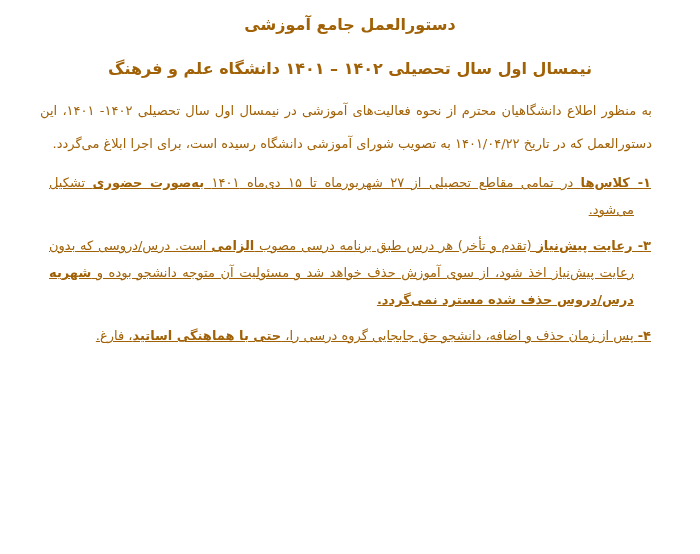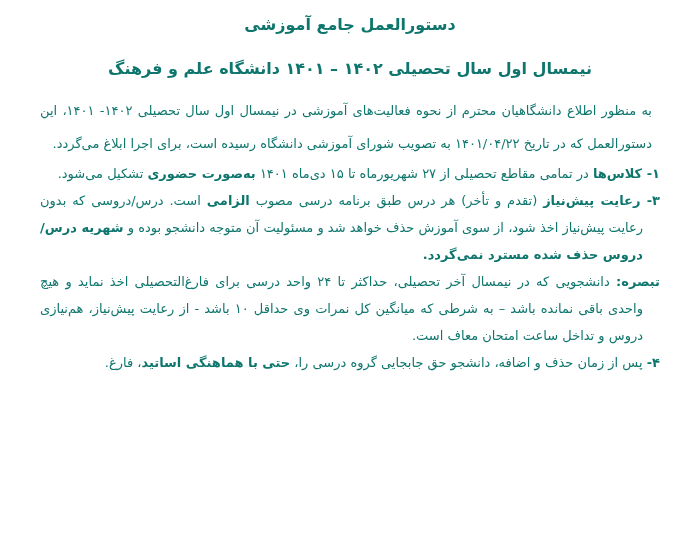--- a/index.html
+++ b/index.html
@@ -9,21 +9,21 @@
     background: #ffffff;
     overflow: hidden;
     font-family: "DejaVu Sans", sans-serif;
   }
   .page {
     direction: rtl;
     box-sizing: border-box;
     width: 700px;
     height: 554px;
     padding: 6px 40px 0 40px;
-    color: #0f766e;
+    color: #a16207;
     font-size: 13px;
   }
   .title {
     text-align: center;
     font-weight: bold;
     font-size: 16px;
     line-height: 26px;
     margin: 0;
   }
   .title.first { margin-top: 6px; }
@@ -34,33 +34,33 @@
     margin: 12px 8px 0 0;
   }
   .heading {
     font-weight: bold;
     line-height: 26px;
     margin: 5px 0 0 0;
   }
   .block {
     text-align: justify;
     line-height: 27px;
-    margin: 0;
+    margin: 9px;
     padding-right: 17px;
     text-indent: -17px;
+    text-decoration: underline;
   }
   b { font-weight: bold; }
 </style>
 </head>
 <body>
 
 <div class="page">
   <p class="title first">دستورالعمل جامع آموزشی</p>
   <p class="title second">نیمسال اول سال تحصیلی ۱۴۰۲ – ۱۴۰۱ دانشگاه علم و فرهنگ</p>
 
   <p class="intro"><span>به منظور اطلاع دانشگاهیان محترم از نحوه فعالیت‌های آموزشی در نیمسال اول سال تحصیلی ۱۴۰۲- ۱۴۰۱، این دستورالعمل که در تاریخ ۱۴۰۱/۰۴/۲۲ به تصویب شورای آموزشی دانشگاه رسیده است، برای اجرا ابلاغ می‌گردد.</span></p>
 
 
   <p class="block"><b>۱- کلاس‌ها</b><span> در تمامی مقاطع تحصیلی از ۲۷ شهریورماه تا ۱۵ دی‌ماه ۱۴۰۱ </span><b>به‌صورت حضوری</b><span> تشکیل می‌شود.</span></p>
   <p class="block"><b>۳- رعایت پیش‌نیاز</b><span> (تقدم و تأخر) هر درس طبق برنامه درسی مصوب </span><b>الزامی</b><span> است. درس/دروسی که بدون رعایت پیش‌نیاز اخذ شود، از سوی آموزش حذف خواهد شد و مسئولیت آن متوجه دانشجو بوده و </span><b>شهریه درس/دروس حذف شده مسترد نمی‌گردد.</b></p>
-  <p class="block"><b>تبصره:</b><span> دانشجویی که در نیمسال آخر تحصیلی، حداکثر تا ۲۴ واحد درسی برای فارغ‌التحصیلی اخذ نماید و هیچ واحدی باقی نمانده باشد – به شرطی که میانگین کل نمرات وی حداقل ۱۰ باشد - از رعایت پیش‌نیاز، هم‌نیازی دروس و تداخل ساعت امتحان معاف است.</span></p>
   <p class="block"><b>۴-</b><span> پس از زمان حذف و اضافه، دانشجو حق جابجایی گروه درسی را، </span><b>حتی با هماهنگی اساتید</b><span>، فارغ.</span></p>
 </div>
 
 </body></html>

